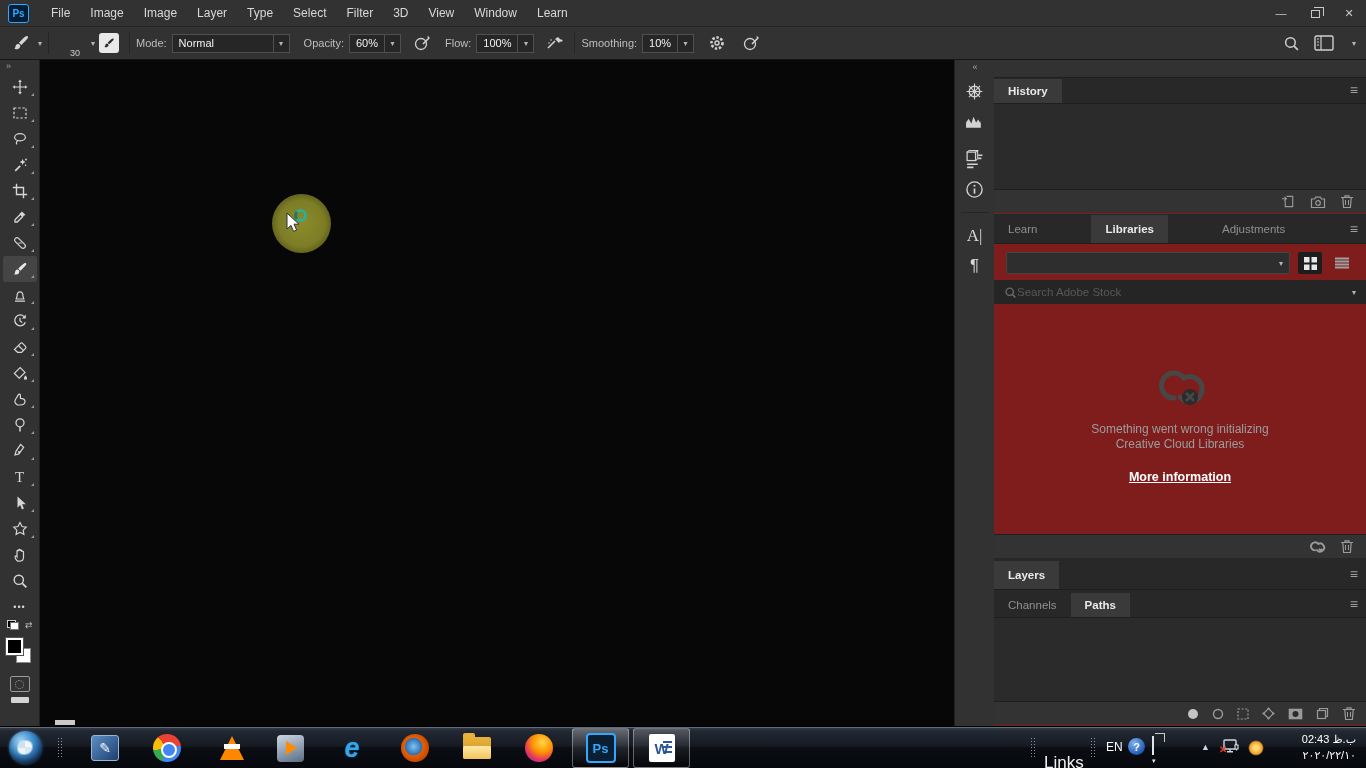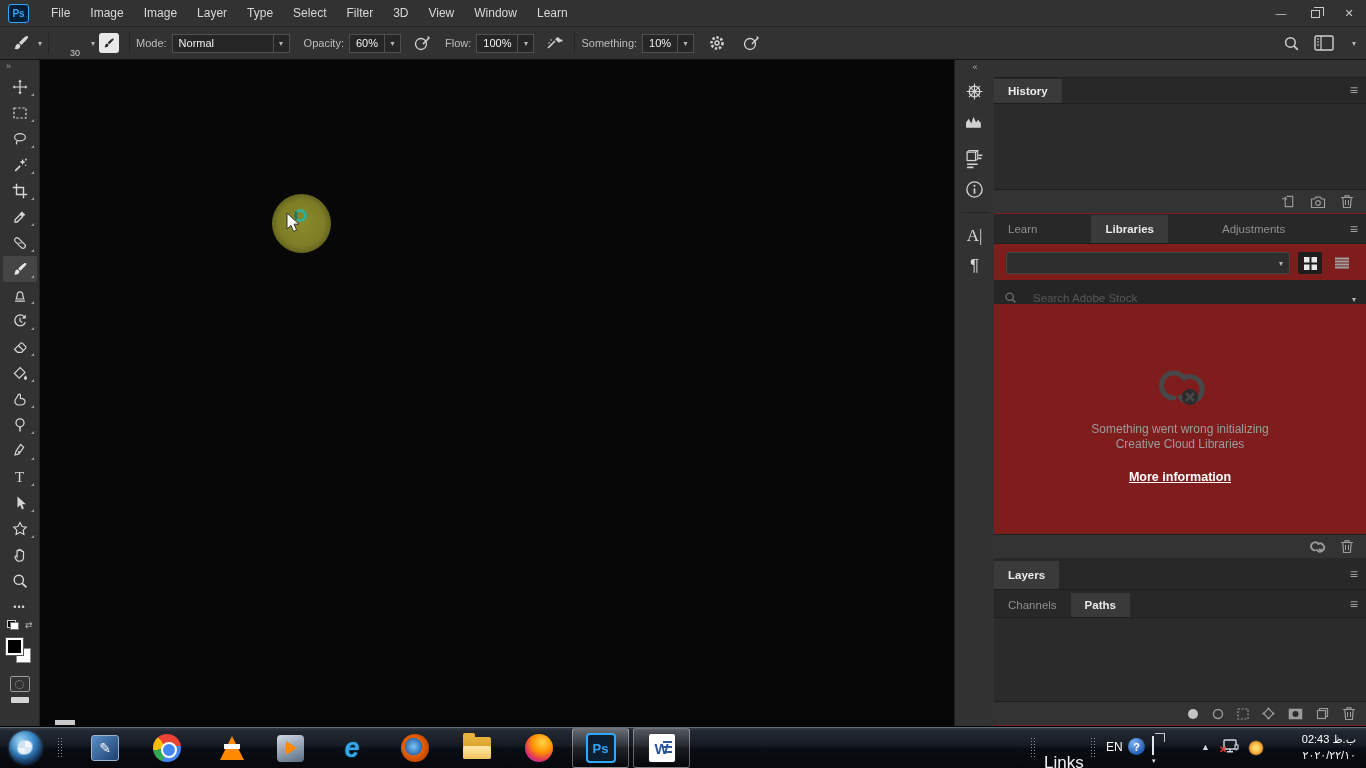--- a/index.html
+++ b/index.html
@@ -110,22 +110,22 @@
   .g-paths { top:530px; height:136px; }
   .g-paths .ptabs { height:28px; }
   .g-paths .pbody { height:83px; }
 
   .lib-row { display:flex; align-items:center; padding:8px 12px 6px 12px; gap:8px; }
   .lib-select { flex:1; height:22px; border:1px solid #454545; border-radius:2px; display:flex;
     align-items:center; justify-content:flex-end; padding-right:6px; background:#2e2e2e; }
   .viewbtn { width:24px; height:22px; display:flex; align-items:center; justify-content:center;
     color:#9f9f9f; }
   .viewbtn.on { background:#1d1d1d; border-radius:2px; color:#e8e8e8; }
-  .lib-search { height:24px; background:#252525; display:flex; align-items:flex-end; padding:0 10px;
-    color:#6a6a6a; gap:16px; }
+  .lib-search { height:24px; background:#252525; display:flex; align-items:center; padding:0 10px;
+    color:#6a6a6a; gap:0; }
   .lib-search .ph { flex:1; font-size:11.5px; color:#585858; }
   .cc-error { text-align:center; margin-top:60px; color:#9c9c9c; font-size:12px; line-height:15px; }
   .cc-icon { color:#474747; margin-bottom:14px; }
   .more-info { display:inline-block; margin-top:18px; color:#ffffff; font-weight:bold;
     font-size:12.5px; text-decoration:underline; }
   .lib-foot { position:absolute; bottom:0; left:0; right:0; }
 
   .paths-foot { gap:13px; padding-right:10px; }
 
   
@@ -282,21 +282,21 @@
     </div>
     <span class="ob-icon" style="margin-left:8px;">
       <svg class="i" width="18" height="16" viewBox="0 0 18 16">
           <path d="M2 13L9 6" stroke="#d2d2d2" stroke-width="1.6"></path>
           <path fill="#d2d2d2" d="M9 4l4 4 2-3-3-3zM14 7l3-1-2-2z"></path>
           <circle cx="3" cy="8" r=".8" fill="#d2d2d2"></circle>
           <circle cx="5" cy="5" r=".8" fill="#d2d2d2"></circle>
         </svg>
     </span>
     <div class="ob-sep"></div>
-    <span>Something:</span>
+    <span>Smoothing:</span>
     <div class="well">
       <span class="val">10%</span>
       <span class="dd">
           <span class="chev">▾</span>
         </span>
     </div>
     <span class="ob-icon" style="margin-left:10px;">
       <svg class="i" width="18" height="18" viewBox="0 0 18 18">
           <circle cx="9" cy="9" r="5.5" fill="none" stroke="#d2d2d2" stroke-width="2.6" stroke-dasharray="2.4 1.7"></circle>
           <circle cx="9" cy="9" r="2" fill="none" stroke="#d2d2d2" stroke-width="1.4"></circle>

